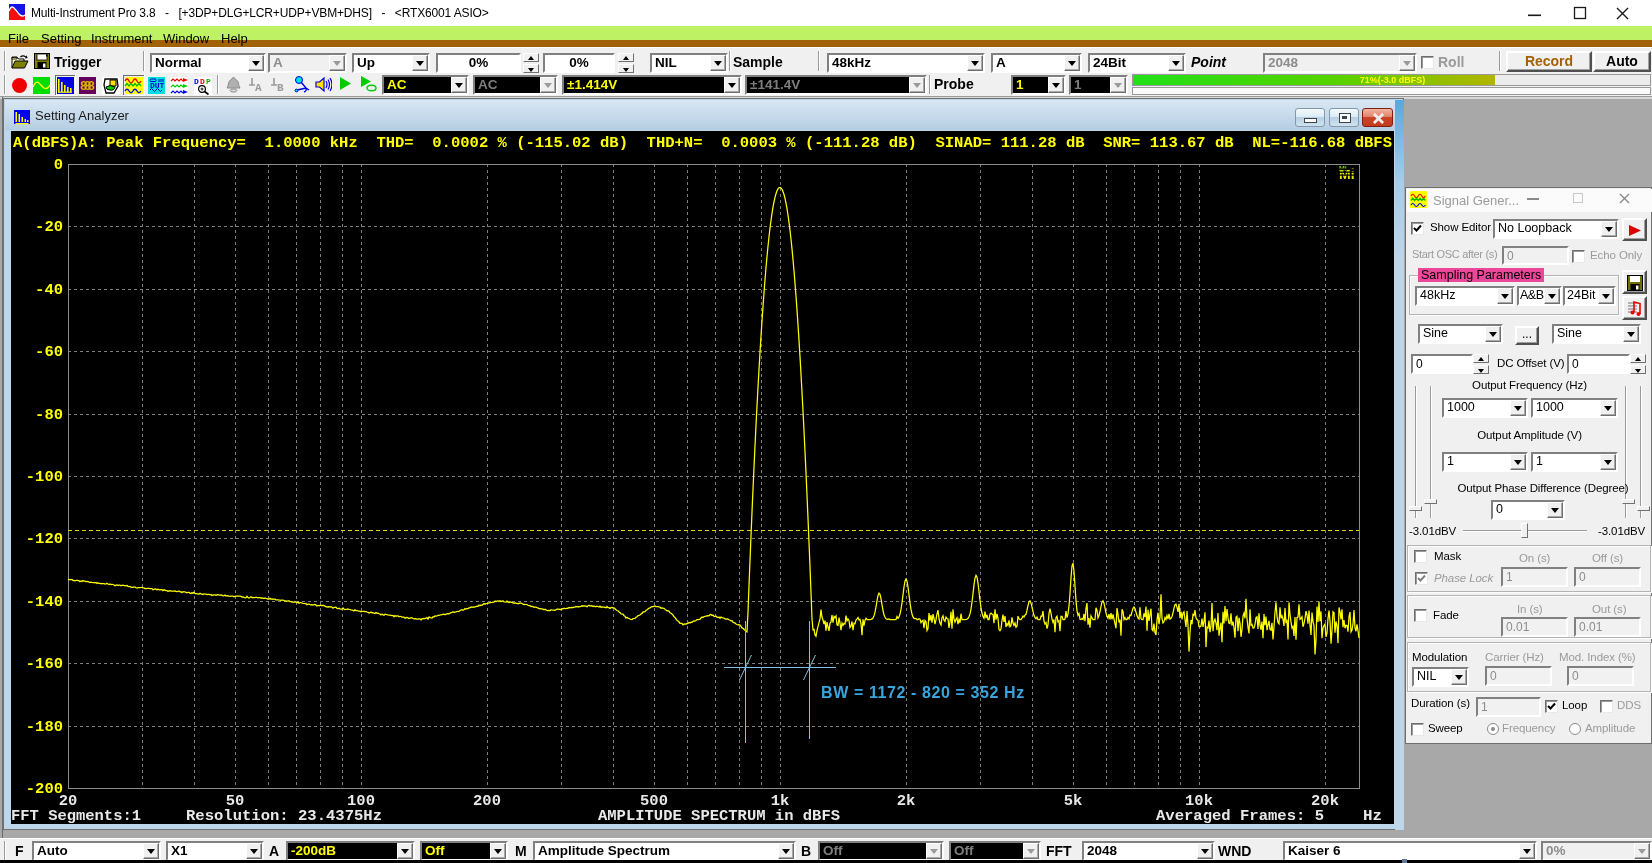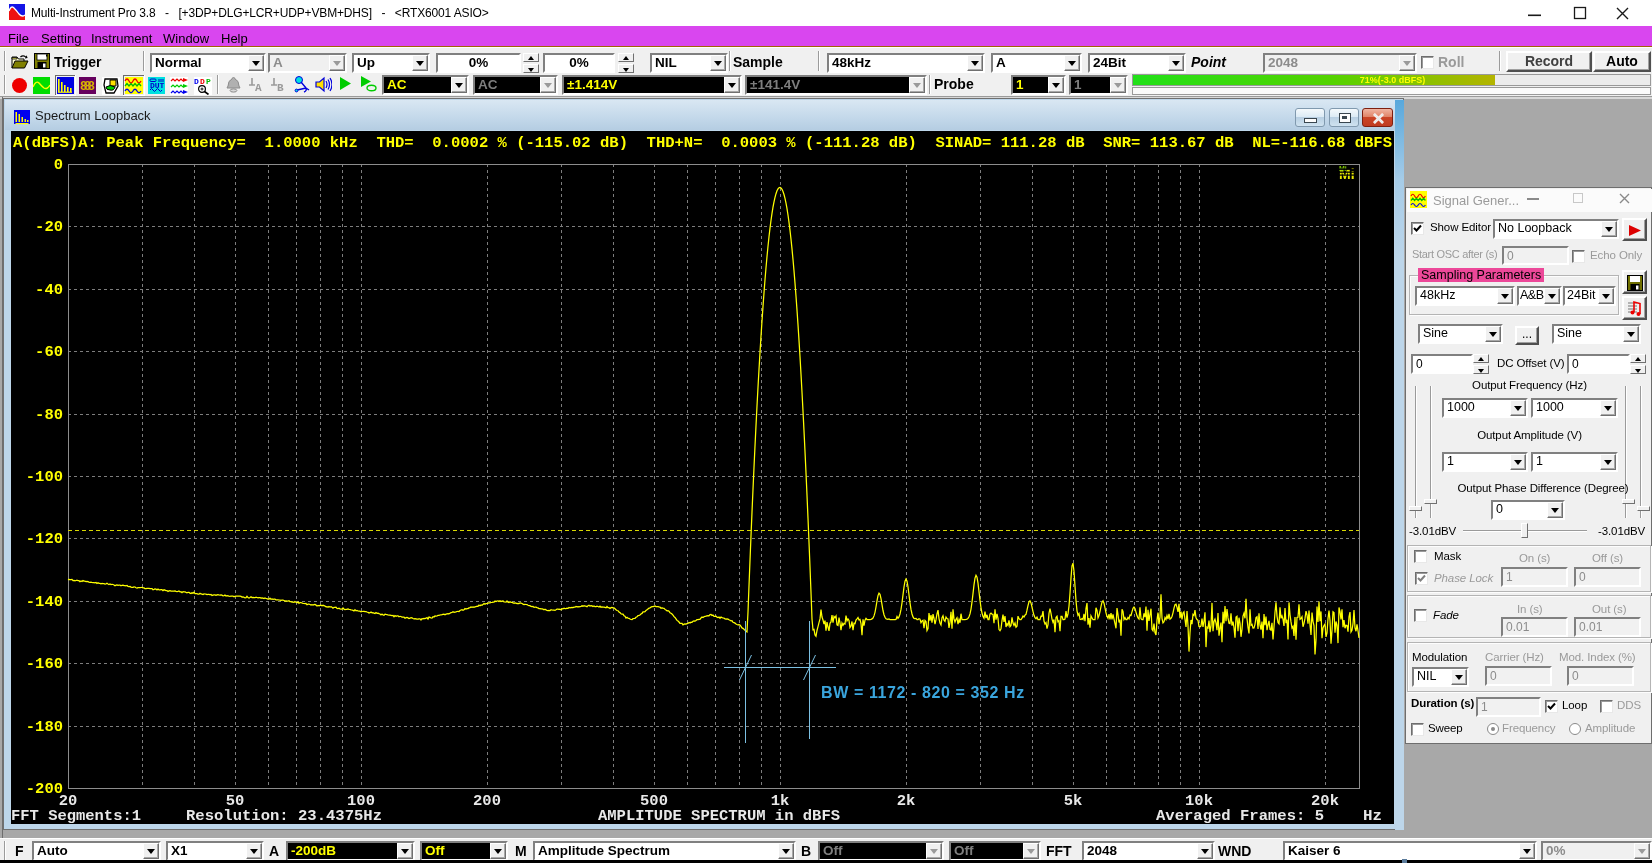--- a/index.html
+++ b/index.html
@@ -46,21 +46,21 @@
 <path d="M0,7 Q2,1.5 4.5,3.5 Q8,7 10,10 Q13,13.5 16,11 L16,16 L0,16 Z" fill="#ee1111"></path>
 <path d="M0,7 Q2,1.5 4.5,3.5 Q8,7 10,10 Q13,13.5 16,11" fill="none" stroke="#fff" stroke-width="1.3"></path>
 </svg>
     <div class="abs" style="left:31px;top:6px;font:12px 'Liberation Sans';color:#000;white-space:pre;letter-spacing:-0.15px">Multi-Instrument Pro 3.8&nbsp;&nbsp;&nbsp;-&nbsp;&nbsp;&nbsp;[+3DP+DLG+LCR+UDP+VBM+DHS]&nbsp;&nbsp;&nbsp;-&nbsp;&nbsp;&nbsp;&lt;RTX6001 ASIO&gt;</div>
     <svg class="abs" style="left:1520px;top:0px" width="132" height="26">
 <rect x="8" y="14.5" width="13" height="1.6" fill="#1a1a1a"></rect>
 <rect x="54.5" y="7.5" width="11" height="11" fill="none" stroke="#1a1a1a" stroke-width="1.3"></rect>
 <path d="M97,8 L108,19 M108,8 L97,19" stroke="#1a1a1a" stroke-width="1.4"></path>
 </svg>
   </div>
-<div class="abs" style="left:0;top:26px;width:1652px;height:21px;background:#d946ef;border-bottom:1px solid #a16207">
+<div class="abs" style="left:0;top:26px;width:1652px;height:21px;background:#bef264;border-bottom:7px solid #a16207">
     <div class="abs" style="left:8px;top:5px;font:13px 'Liberation Sans';color:#000">File</div>
     <div class="abs" style="left:41px;top:5px;font:13px 'Liberation Sans';color:#000">Setting</div>
     <div class="abs" style="left:91px;top:5px;font:13px 'Liberation Sans';color:#000">Instrument</div>
     <div class="abs" style="left:163px;top:5px;font:13px 'Liberation Sans';color:#000">Window</div>
     <div class="abs" style="left:221px;top:5px;font:13px 'Liberation Sans';color:#000">Help</div>
   </div>
 <div class="abs" style="left:0;top:47px;width:1652px;height:26px;background:#f0f0f0;border-top:1px solid #fff">
     <div class="sep" style="left:4px;top:3px;height:20px"></div>
     <svg class="abs" style="left:11px;top:6px" width="18" height="15" viewBox="0 0 18 15">
 <path d="M1,14 L1,3 L6,3 L7.5,5 L13,5 L13,7" fill="#fffed0" stroke="#000" stroke-width="1"></path>
@@ -119,21 +119,21 @@
       <div class="b"></div>
     </div>
     <div class="lbl" style="left:1191px;top:6px;font-style:italic;">Point</div>
     <div class="combo dis" style="left:1263px;top:5px;width:154px;height:20px;">
       <span class="v" style="">2048</span>
       <div class="b"></div>
     </div>
     <div class="chk" style="left:1421px;top:8px;width:13px;height:13px"></div>
     <div class="lbl gray" style="left:1438px;top:6px;">Roll</div>
     <div class="sep" style="left:1499px;top:3px;height:20px"></div>
-    <div class="btn" style="left:1506px;top:3px;width:86px;height:21px;line-height:17px;color:#404040">Record</div>
+    <div class="btn" style="left:1506px;top:3px;width:86px;height:21px;line-height:17px;color:#a16207">Record</div>
     <div class="btn" style="left:1593px;top:3px;width:58px;height:21px;line-height:17px">Auto</div>
   </div>
 <div class="abs" style="left:0;top:73px;width:1652px;height:24px;background:#f0f0f0;border-bottom:1px solid #9a9a9a">
     <div class="sep" style="left:4px;top:2px;height:19px"></div>
     <div class="abs" style="left:11px;top:4px"><svg width="17" height="17">
         <circle cx="8.5" cy="8.5" r="7.5" fill="#ee0000"></circle>
       </svg></div>
     <div class="abs" style="left:33px;top:4px"><svg width="17" height="17">
         <rect width="17" height="17" fill="#00dd00"></rect>
         <path d="M0,10 Q3,3 6,6 Q9,9.5 11,11 Q14,13 17,8" fill="none" stroke="#ffff00" stroke-width="1.4"></path>
@@ -276,21 +276,21 @@
       <rect x="0" y="0" width="16" height="14" fill="#0000ee"></rect>
       <g fill="#ffff00">
         <rect x="1.5" y="2" width="1.5" height="10"></rect>
         <rect x="4.5" y="4" width="1.5" height="8"></rect>
         <rect x="7.5" y="7" width="1.5" height="5"></rect>
         <rect x="10.5" y="9" width="1.5" height="3"></rect>
         <rect x="13" y="10" width="1.5" height="2"></rect>
         <rect x="1.5" y="13" width="13" height="1.2"></rect>
       </g>
     </svg>
-    <div class="abs" style="left:31px;top:9px;font:13px 'Liberation Sans';color:#1a1a1a">Spectrum Loopback</div>
+    <div class="abs" style="left:31px;top:9px;font:13px 'Liberation Sans';color:#1a1a1a">Setting Analyzer</div>
     <div class="abs" style="left:1291px;top:9px;width:30px;height:19px;border:1px solid #8099ae;border-radius:3px;background:linear-gradient(#f4f9fc,#dcebf5 46%,#b9d0e3 50%,#cfe2f0)">
       <div class="abs" style="left:8px;top:9px;width:13px;height:5px;background:#fdfdfd;border:1px solid #39464f"></div>
     </div>
     <div class="abs" style="left:1325px;top:9px;width:30px;height:19px;border:1px solid #8099ae;border-radius:3px;background:linear-gradient(#f4f9fc,#dcebf5 46%,#b9d0e3 50%,#cfe2f0)">
       <div class="abs" style="left:9px;top:4px;width:12px;height:10px;background:#fdfdfd;border:1px solid #39464f">
         <div style="position:absolute;left:2px;top:2px;width:5px;height:3px;background:#39464f"></div>
       </div>
     </div>
     <div class="abs" style="left:1358px;top:9px;width:31px;height:19px;border:1px solid #7e1f10;border-radius:3px;background:linear-gradient(#f0b5a2,#e08468 46%,#ca4527 50%,#c03b20)">
       <svg class="abs" style="left:9px;top:3px" width="13" height="13">
@@ -511,34 +511,34 @@
         <polyline points="2,5 4.5,7.5 9,2.5" fill="none" stroke="#808080" stroke-width="2"></polyline>
       </svg>
     </div>
     <div class="glbl gray" style="left:28px;top:384px;font-style:italic;">Phase Lock</div>
     <div class="edit" style="left:95px;top:379px;width:67px;height:20px">1</div>
     <div class="edit" style="left:168px;top:379px;width:67px;height:20px">0</div>
     <div class="grp" style="left:1px;top:407px;width:244px;height:43px"></div>
     <div class="glbl gray" style="left:111px;top:415px;">In (s)</div>
     <div class="glbl gray" style="left:186px;top:415px;">Out (s)</div>
     <div class="chk" style="left:8px;top:421px;width:13px;height:13px"></div>
-    <div class="glbl" style="left:27px;top:421px;font-style:italic;">Fade</div>
+    <div class="glbl" style="left:27px;top:421px;">Fade</div>
     <div class="edit" style="left:95px;top:429px;width:67px;height:20px">0.01</div>
     <div class="edit" style="left:168px;top:429px;width:67px;height:20px">0.01</div>
     <div class="grp" style="left:1px;top:454px;width:244px;height:50px"></div>
     <div class="glbl" style="left:6px;top:463px;">Modulation</div>
     <div class="glbl gray" style="left:79px;top:463px;">Carrier (Hz)</div>
     <div class="glbl gray" style="left:153px;top:463px;">Mod. Index (%)</div>
     <div class="combo n" style="left:6px;top:479px;width:57px;height:20px;">
       <span class="v" style="">NIL</span>
       <div class="b"></div>
     </div>
     <div class="edit" style="left:79px;top:478px;width:67px;height:20px">0</div>
     <div class="edit" style="left:161px;top:478px;width:67px;height:20px">0</div>
-    <div class="glbl" style="left:5px;top:509px;font-weight:bold;">Duration (s)</div>
+    <div class="glbl" style="left:5px;top:509px;">Duration (s)</div>
     <div class="edit" style="left:70px;top:509px;width:65px;height:20px">1</div>
     <div class="chk" style="left:139px;top:512px;width:13px;height:13px">
       <svg width="11" height="11" style="position:absolute;left:0px;top:0px">
         <polyline points="2,5 4.5,7.5 9,2.5" fill="none" stroke="#000" stroke-width="2"></polyline>
       </svg>
     </div>
     <div class="glbl" style="left:156px;top:511px;">Loop</div>
     <div class="chk" style="left:194px;top:512px;width:13px;height:13px"></div>
     <div class="glbl gray" style="left:211px;top:511px;">DDS</div>
     <div class="chk" style="left:5px;top:535px;width:13px;height:13px"></div>

